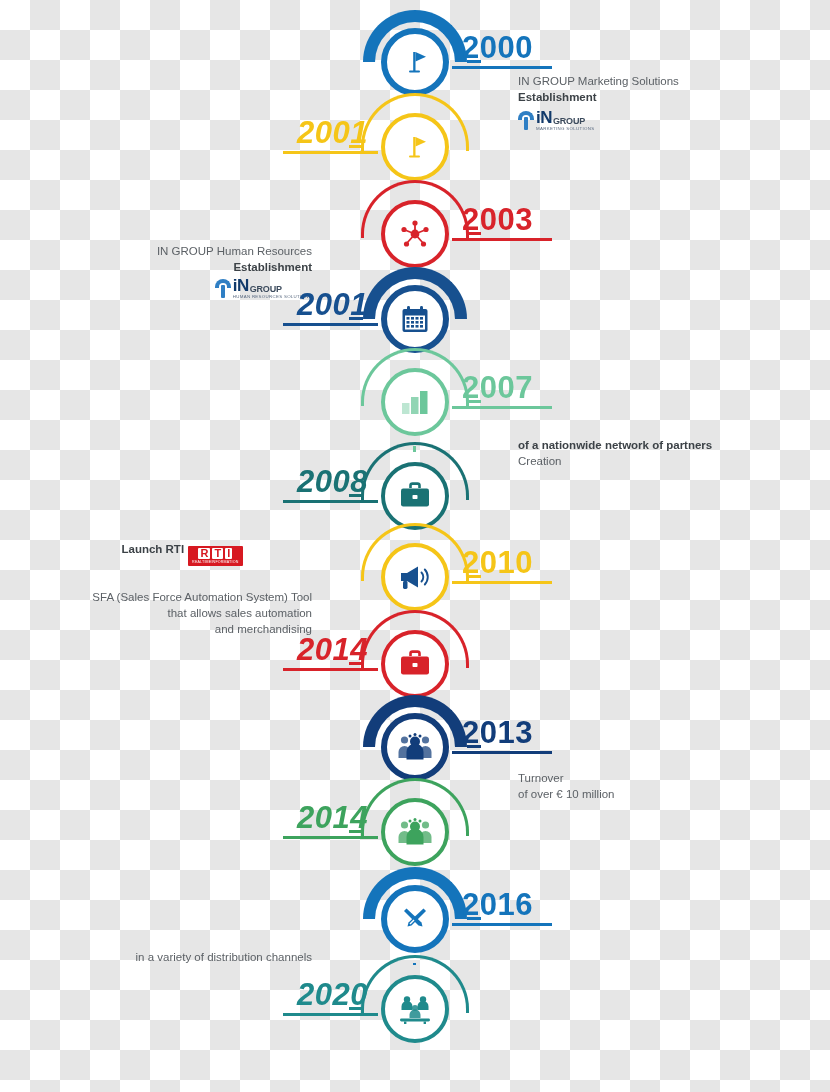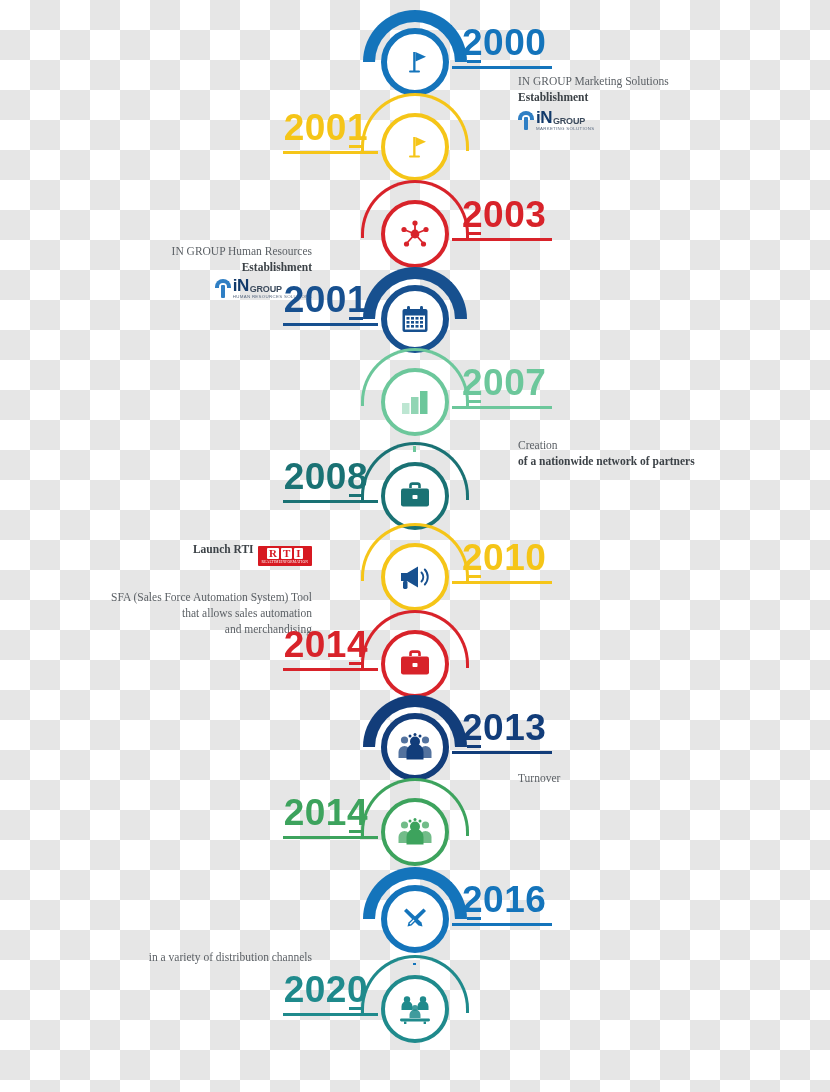--- a/index.html
+++ b/index.html
@@ -48,37 +48,36 @@
     border-radius:50%;
     border:6px solid var(--c);
     background:#ffffff;
     box-sizing:border-box;
     display:flex;align-items:center;justify-content:center;
   }
   .ring.thinring{border-width:4px;}
 
   
   .year{
-    position:absolute;top:6px;
-    font-size:37px;font-weight:bold;letter-spacing:.5px;
+    position:absolute;top:14px;
+    font-size:31px;font-weight:bold;letter-spacing:.5px;
     color:var(--c);line-height:1;white-space:nowrap;
   }
   .year.right{left:462px;}
-  .year.left{right:462px;text-align:left;}
+  .year.left{right:462px;text-align:left;font-style:italic;}
 
   
   .ybar{position:absolute;height:3px;background:var(--c);top:48px;}
   .ybar.right{left:452px;}
   .ybar.left{right:452px;}
 
   
   .txt{
     position:absolute;font-size:11.5px;color:#5c6166;line-height:1.38;
     white-space:pre-line;
-    font-family:Liberation Serif, serif;
   }
   .txt.right{left:518px;text-align:left;width:250px;}
   .txt.left{right:518px;text-align:right;width:260px;}
   .txt b{color:#3c4247;font-weight:bold;}
   .txt .lead{display:block;}
 
   
   .logo{position:absolute;height:24px;display:flex;align-items:center;}
   .logo.right{left:518px;}
   .logo.left{right:518px;}
@@ -198,21 +197,21 @@
               <circle cx="6" cy="12.5" r="2.6" fill="#d8232a"></circle>
         <circle cx="28" cy="12.5" r="2.6" fill="#d8232a"></circle>
               <circle cx="8.5" cy="27" r="2.6" fill="#d8232a"></circle>
         <circle cx="25.5" cy="27" r="2.6" fill="#d8232a"></circle>
             </svg>
           </span>
      </div>
       </div>
       <div class="year right" style="--c: #d8232a;">2003</div>
       <div class="ybar right" style="--c: #d8232a; width: 100px; background: rgb(216, 35, 42);"></div>
-      <div class="txt right" style="top: 248px;"><span class="lead">Creation</span><span class="lead"><b>of a nationwide network of partners</b></span></div>
+      <div class="txt right" style="top: 248px;"><span class="lead"><b>of a nationwide network of partners</b></span><span class="lead">Creation</span></div>
     </div>
     <div class="node" style="top: 275px; --c: #17508f;">
       <div class="nodeinner" style="--c: #17508f;">
         <div class="arc-thick"></div>
      <div class="stub" style="left:-22px;width:14px;"></div>
      <div class="ring ">
        <span>
             <svg width="32" height="32" viewBox="0 0 32 32" style="display:block">
         <rect x="3.5" y="6" width="25" height="23" rx="2" fill="#17508f"></rect>
         <rect x="6" y="12.5" width="20" height="14" fill="#ffffff"></rect>
@@ -231,42 +230,42 @@
                 <rect x="21" y="22" width="3" height="2.6"></rect>
               </g>
         <rect x="8" y="3" width="3" height="5" rx="1.4" fill="#17508f"></rect>
         <rect x="21" y="3" width="3" height="5" rx="1.4" fill="#17508f"></rect>
             </svg>
           </span>
      </div>
       </div>
       <div class="year left" style="--c: #17508f;">2001</div>
       <div class="ybar left" style="--c: #17508f; width: 95px; background: rgb(23, 80, 143);"></div>
-      <div class="txt left" style="top: 267px;"><div style="margin-bottom:8px;"><b>Launch RTI</b><span class="rti-badge">
+      <div class="txt left" style="top: 267px;"><div style="margin-bottom:8px;text-align:center;"><b>Launch RTI</b><span class="rti-badge">
     <span class="rti-letters"><span>R</span><span>T</span><span>I</span></span>
     <span class="rti-sub">REALTIMEINFORMATION</span></span></div>
             <div>SFA (Sales Force Automation System) Tool<br>that allows sales automation<br>and merchandising</div></div>
     </div>
     <div class="node" style="top: 358px; --c: #6cc79b;">
       <div class="nodeinner" style="--c: #6cc79b;">
         <div class="arc-thin"></div>
      <div class="stub" style="left:96px;width:14px;"></div>
      <div class="ring thinring">
        <span>
             <svg width="32" height="30" viewBox="0 0 32 30" style="display:block">
         <rect x="3" y="16" width="7.5" height="11" fill="#6cc79b" opacity=".45"></rect>
         <rect x="12" y="10" width="7.5" height="17" fill="#6cc79b" opacity=".75"></rect>
         <rect x="21" y="4" width="7.5" height="23" fill="#6cc79b"></rect>
             </svg>
           </span>
      </div>
       </div>
       <div class="year right" style="--c: #6cc79b;">2007</div>
       <div class="ybar right" style="--c: #6cc79b; width: 100px; background: rgb(108, 199, 155);"></div>
-      <div class="txt right" style="top: 413px;"><span class="lead">Turnover</span></div>
+      <div class="txt right" style="top: 413px;"><span class="lead">Turnover</span><span class="lead">of over € 10 million</span></div>
     </div>
     <div class="node" style="top: 452px; --c: #1a7274;">
       <div class="nodeinner" style="--c: #1a7274;">
         <div class="arc-thin"></div>
      <div class="stub" style="left:-22px;width:14px;"></div>
      <div class="ring thinring">
        <span>
             <svg width="34" height="30" viewBox="0 0 34 30" style="display:block">
         <path d="M12.5 7 V4.6 a2 2 0 0 1 2-2 h5 a2 2 0 0 1 2 2 V7" fill="none" stroke="#1a7274" stroke-width="2.6"></path>
         <rect x="3" y="7.5" width="28" height="18" rx="2.2" fill="#1a7274"></rect>

